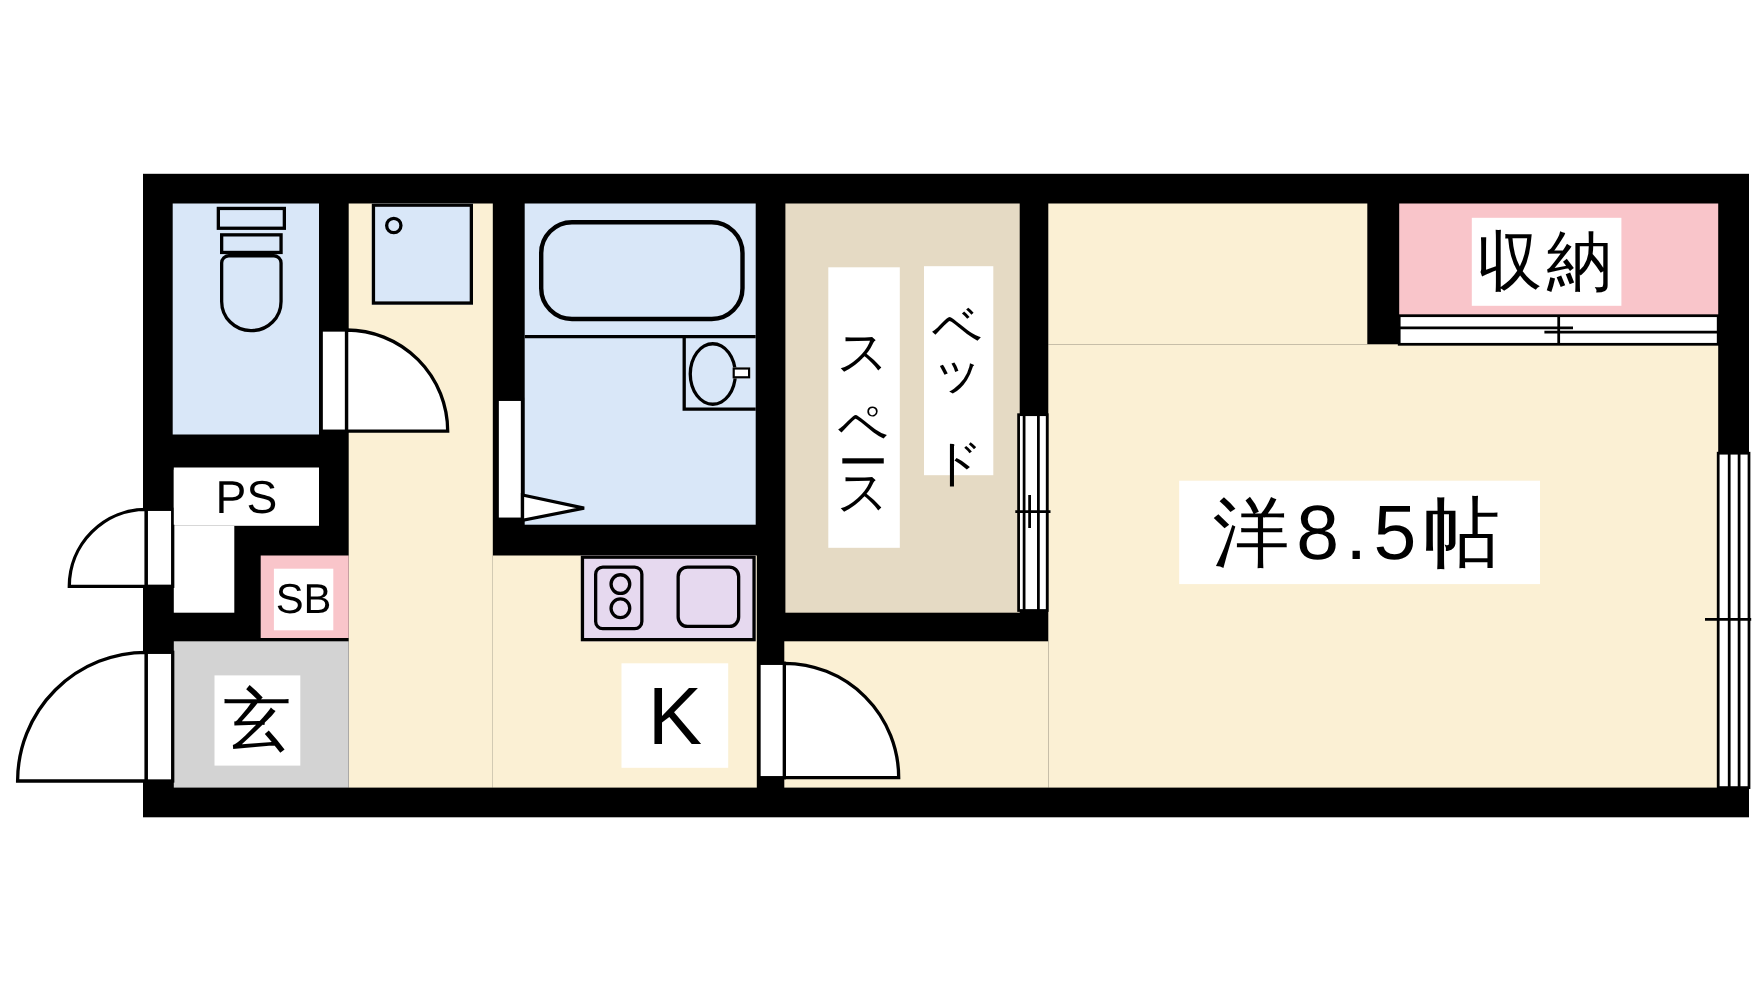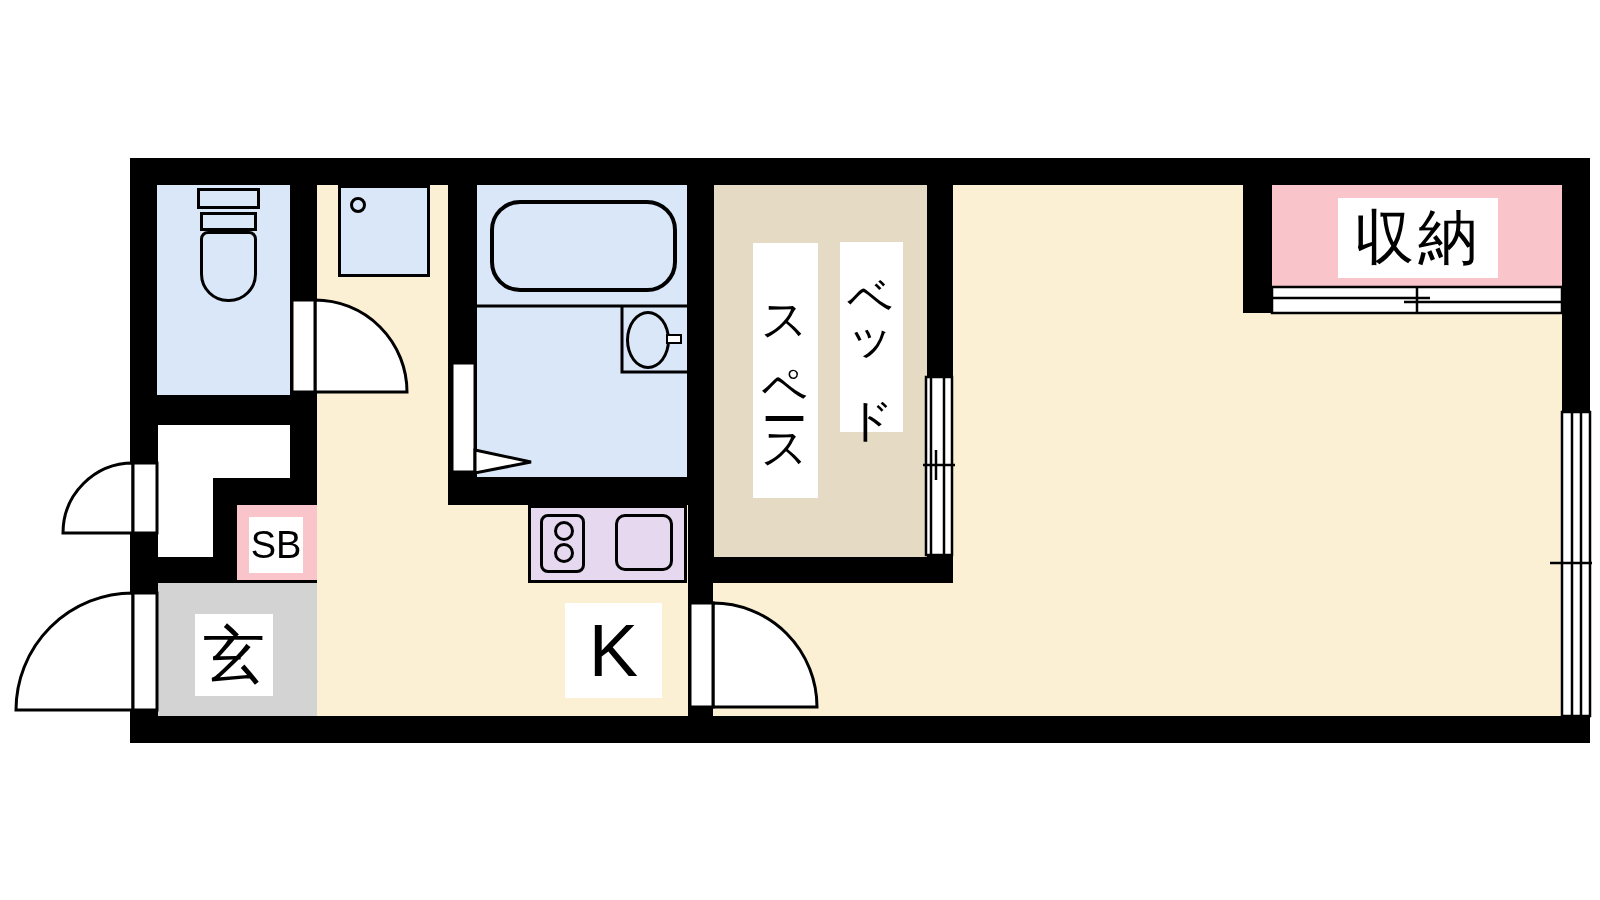--- a/index.html
+++ b/index.html
@@ -40,21 +40,21 @@
   .f-sink{left:615px;top:514px;width:58px;height:57px;border-radius:10px}
   
   .lbl{background:var(--label-bg,#fff);color:var(--line,#000);display:flex;align-items:center;
        justify-content:center;line-height:1;white-space:nowrap}
   .l-ps{left:158px;top:427px;width:132px;height:50px;font-size:42px}
   .l-sb{left:249px;top:517px;width:54px;height:56px;font-size:38px}
   .l-entry{left:195px;top:614px;width:78px;height:82px;font-size:62px}
   .l-k{left:565px;top:603px;width:97px;height:95px;font-size:74px}
   .l-bed-r{left:840px;top:242px;width:63px;height:190px;font-size:46px}
   .l-bed-l{left:753px;top:243px;width:65px;height:255px;font-size:46px}
-  .l-storage{left:1338px;top:198px;width:160px;height:80px;font-size:60px;letter-spacing:4px}
+  .l-storage{left:1338px;top:198px;width:136px;height:80px;font-size:60px;letter-spacing:4px}
   .l-main{left:1072px;top:437px;width:328px;height:94px;font-size:70px;letter-spacing:6px}
   .vert{writing-mode:vertical-rl;text-orientation:mixed;letter-spacing:8px}
   svg.overlay{left:0;top:0}
 </style>
 </head>
 <body>
 
 <div class="stage">
 
   <div class="abs base"></div>
@@ -116,20 +116,22 @@
       </g>
       <g stroke-width="2.5">
         <rect fill="#fff" x="1562" y="412" width="28" height="304"></rect>
         <line x1="1572" y1="412" x2="1572" y2="716"></line>
         <line x1="1581" y1="412" x2="1581" y2="716"></line>
         <line x1="1550" y1="563" x2="1592" y2="563"></line>
       </g>
     </g>
   </svg>
 
+  <div class="abs lbl l-ps">PS</div>
   <div class="abs lbl l-sb">SB</div>
   <div class="abs lbl l-entry">玄</div>
   <div class="abs lbl l-k">K</div>
   <div class="abs lbl l-bed-r vert">ベッド</div>
   <div class="abs lbl l-bed-l vert">スペース</div>
   <div class="abs lbl l-storage">収納</div>
+  <div class="abs lbl l-main">洋8.5帖</div>
 
 </div>
 
 </body></html>

